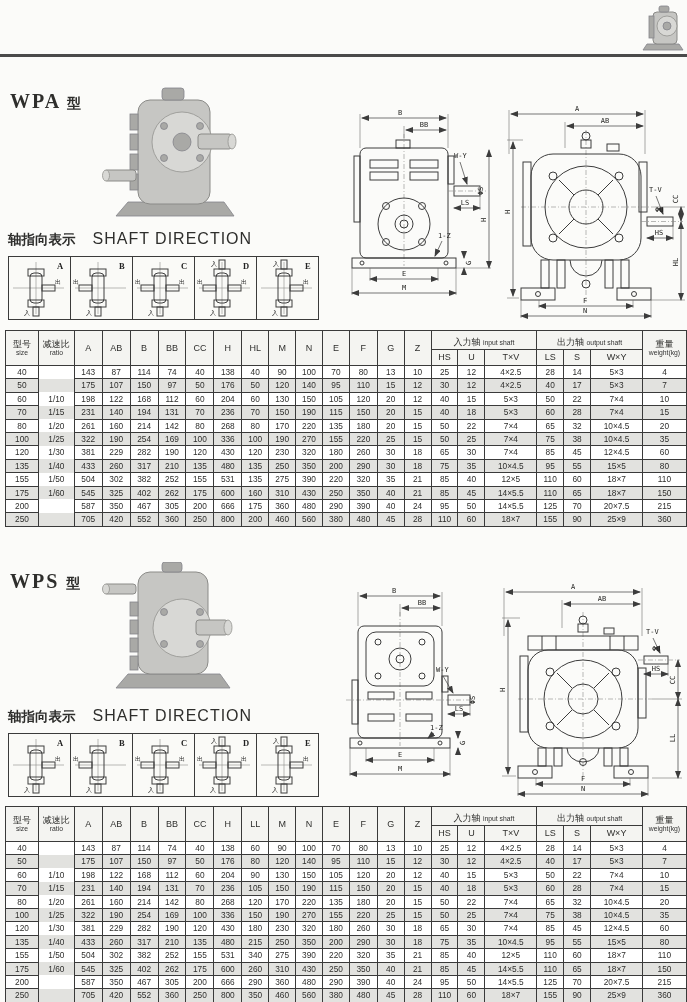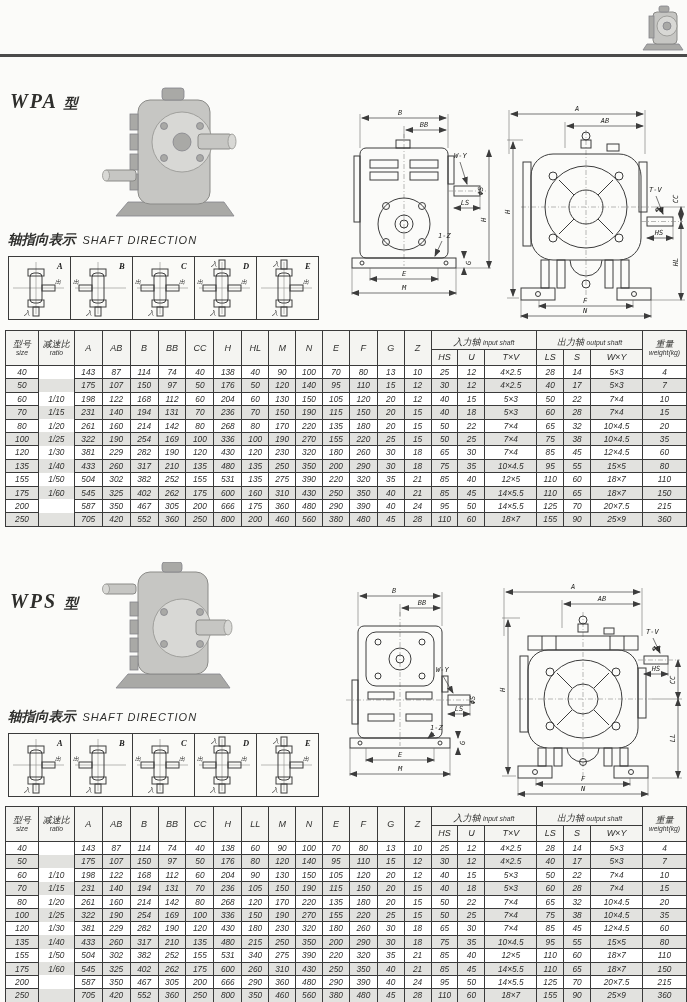--- a/index.html
+++ b/index.html
@@ -1,26 +1,26 @@
 <!DOCTYPE html>
 <html style="--stripe: #e2e2df; --paper: #fbfbf9;"><head>
 <meta charset="utf-8">
 <style>
   :root{
     --paper:#fbfbf9; --ink:#2e2e2c; --line:#3a3a3a; --stripe:#e2e2df; --hdr:#f4f4f1;
   }
   html,body{margin:0;padding:0;background:#e9e9e6;}
   #page{position:relative;width:687px;height:1002px;background:var(--paper);
-        font-family:"Liberation Sans",sans-serif;color:var(--ink);overflow:hidden;margin:0 auto;font-style:italic;}
+        font-family:"Liberation Sans",sans-serif;color:var(--ink);overflow:hidden;margin:0 auto;}
   .abs{position:absolute;}
   .top-rule{left:0;top:54px;width:687px;height:3px;background:#4a4a4a;}
   .model-title{font-family:"Liberation Serif",serif;font-weight:bold;font-size:20px;letter-spacing:2px;}
   .model-title .suffix{font-size:14px;font-weight:bold;letter-spacing:0;}
   .dir-title .zh{font-size:13.5px;font-weight:bold;}
-  .dir-title .en{font-size:11px;margin-left:7px;letter-spacing:1px;}
+  .dir-title .en{font-size:16px;margin-left:17px;letter-spacing:1px;}
   .dir-row{display:flex;}
   .dirbox{width:61px;height:62px;border:1px solid #3b3b3b;margin-left:-1px;background:#fafaf7;}
   .dirbox:first-child{margin-left:0;}
   .dirbox svg .ln{fill:none;stroke:#3f3f3f;stroke-width:1;}
   .dirbox svg .cl{stroke:#8f8f8c;stroke-width:0.6;}
   .dirbox svg text{font-family:"Liberation Sans",sans-serif;font-size:6px;fill:#222;}
   .dirbox svg text.lbl{font-family:"Liberation Serif",serif;font-size:8.5px;font-weight:bold;}
   
   svg.tech .ln{fill:none;stroke:#3c3c3c;stroke-width:1;}
   svg.tech .thin{fill:none;stroke:#55555
@@ -680,21 +680,21 @@
           <td>60</td>
           <td>18×7</td>
           <td>155</td>
           <td>90</td>
           <td>25×9</td>
           <td>360</td>
         </tr>
       </tbody>
     </table>
 
-  <div class="abs model-title" style="left:10px;top:590px">
+  <div class="abs model-title" style="left:10px;top:570px">
     <span>WPS</span>
     <span class="suffix">型</span>
   </div>
 
   <div class="abs" style="left:100px;top:562px">
     <svg class="photo" width="145" height="132" viewBox="0 0 145 132">
       <path class="dark" d="M28,112 L120,112 L130,126 L16,126 Z"></path>
       <rect class="body" x="38" y="10" width="70" height="102" rx="12"></rect>
       <rect class="dark" x="30" y="40" width="8" height="14"></rect>
       <rect class="dark" x="30" y="58" width="8" height="14"></rect>

